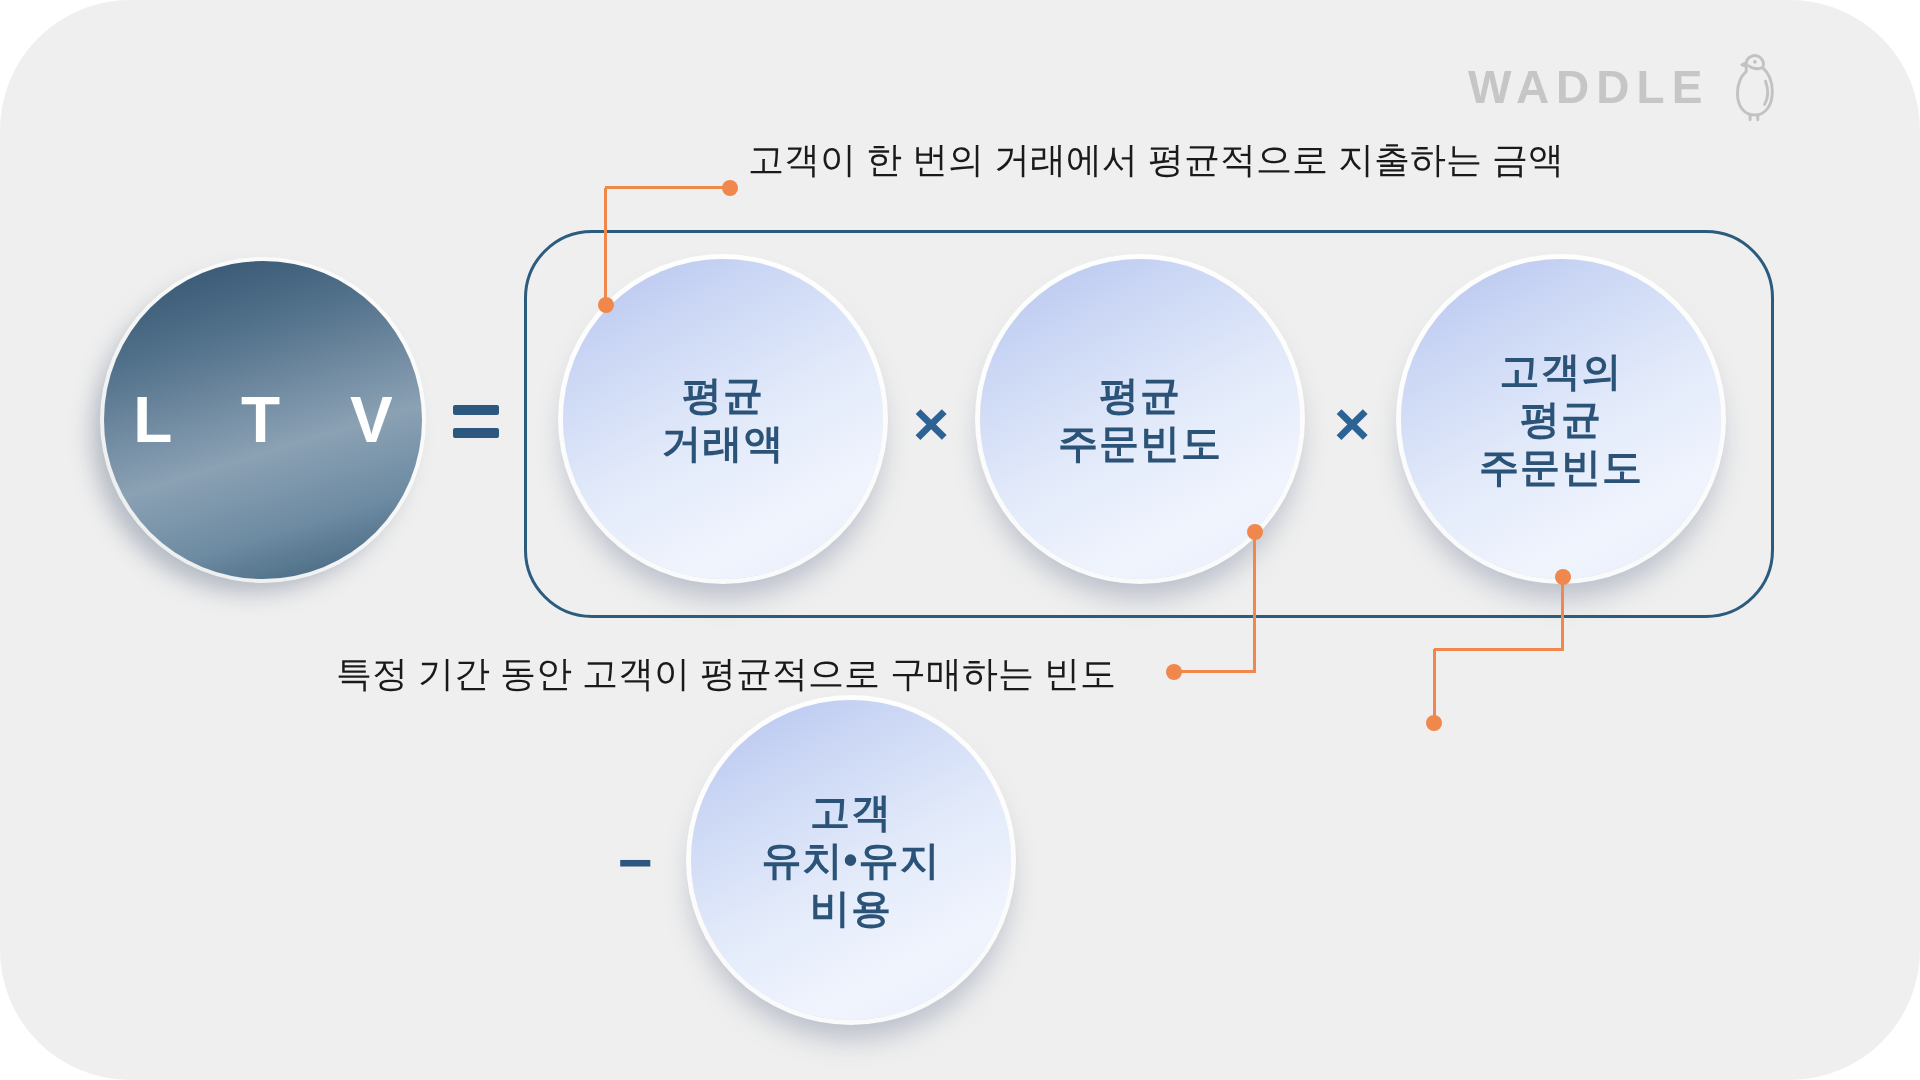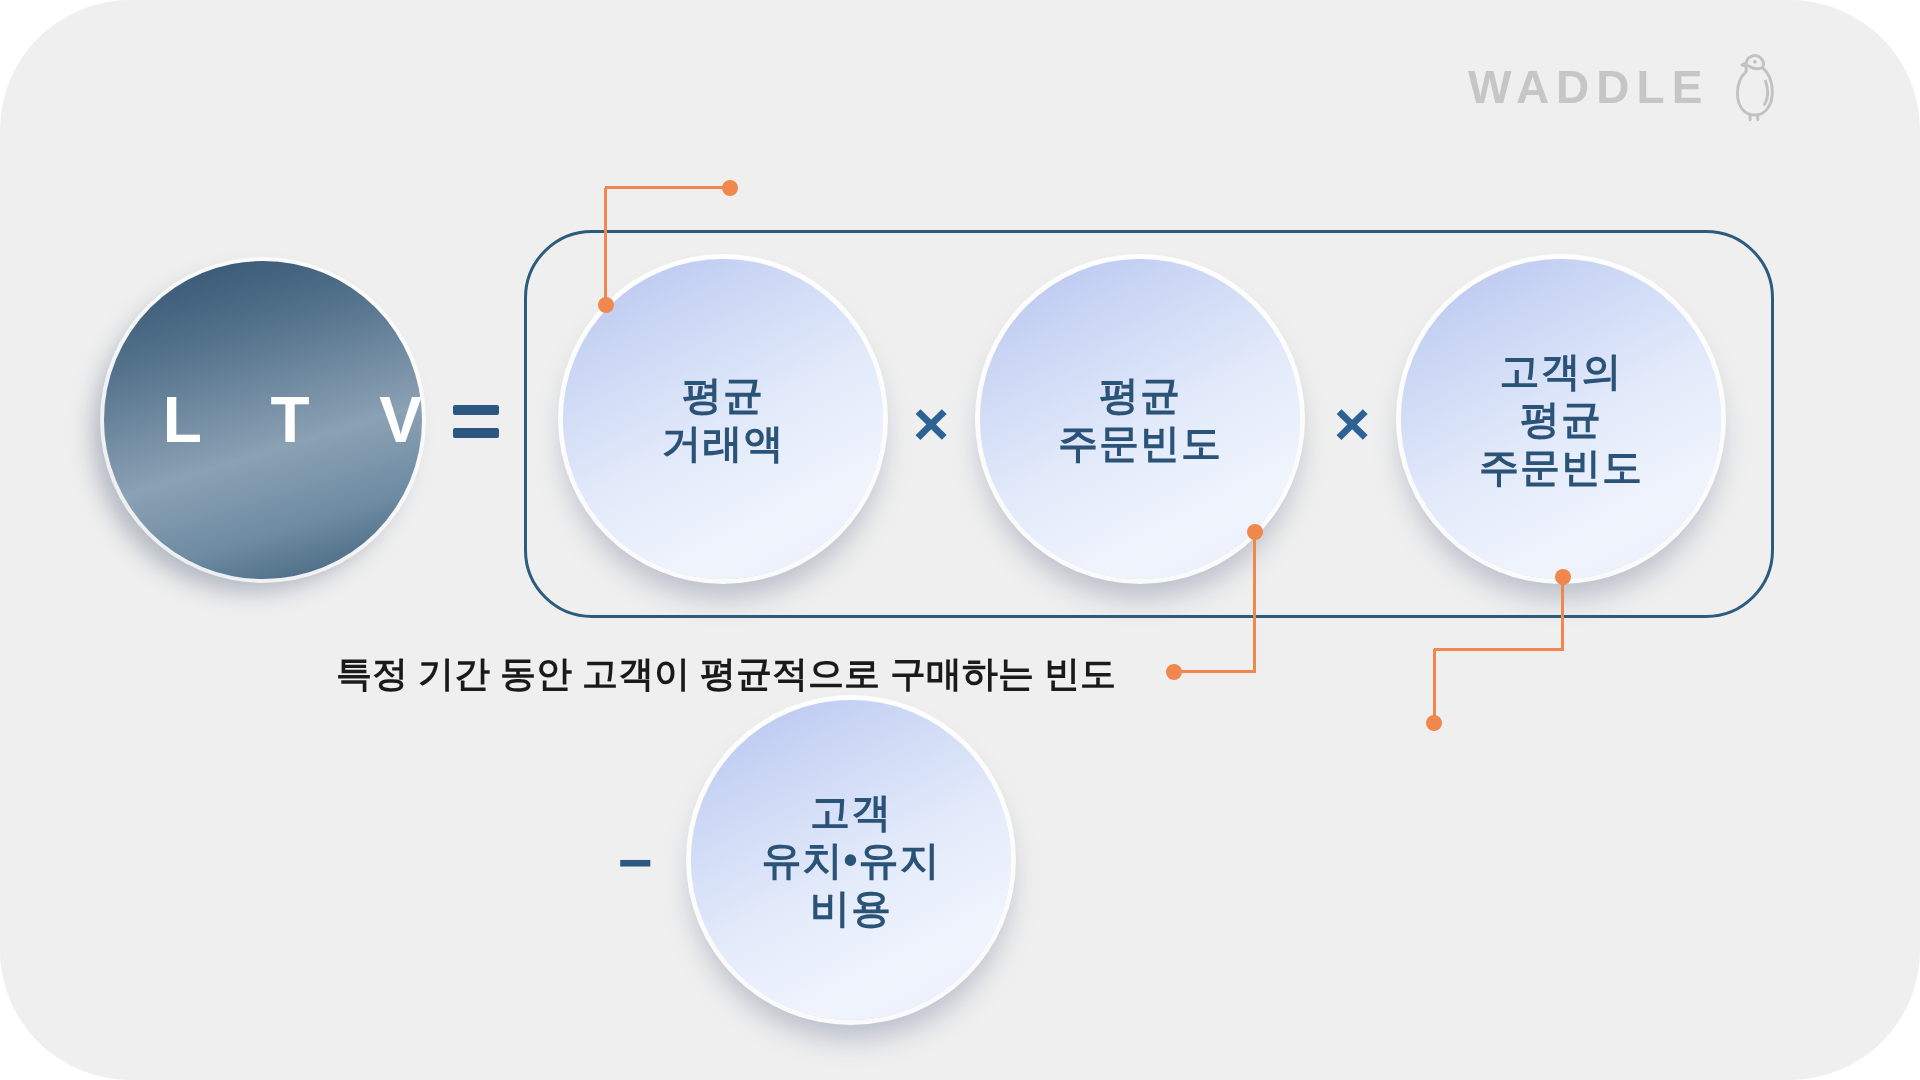--- a/index.html
+++ b/index.html
@@ -18,21 +18,21 @@
     font-size: 46px; font-weight: 800; letter-spacing: 7px;
     color: #c6c6c6;
   }
 
   
   .ltv-circle {
     position: absolute; left: 104px; top: 261px; width: 318px; height: 318px;
     border-radius: 50%;
     background: linear-gradient(163deg, #30506c 0%, #51708a 26%, #8ba1b4 58%, #6d8ba2 78%, #44657f 96%);
     box-shadow: 0 0 0 4px rgba(255,255,255,0.75), -12px 14px 22px rgba(110,125,145,0.45);
-    display: flex; align-items: center; justify-content: flex-end;
+    display: flex; align-items: center; justify-content: center;
   }
   .ltv-label {
     color: #ffffff; font-size: 64px; font-weight: 700;
     letter-spacing: 26px; margin-right: -26px;
   }
 
   
   .equals { position: absolute; left: 453px; top: 405px; width: 46px; }
   .equals .bar { height: 10px; background: #2c5880; border-radius: 2px; }
   .equals .bar + .bar { margin-top: 13px; }
@@ -79,21 +79,21 @@
   .connector-layer { position: absolute; inset: 0; z-index: 3; pointer-events: none; }
   .oline { position: absolute; background: #f0874c; }
   .odot  { position: absolute; width: 16px; height: 16px; border-radius: 50%; background: #f0874c; }
 
   
   .annotation {
     position: absolute; color: #1a1a1a; font-size: 36px; font-weight: 500;
     letter-spacing: 0px; white-space: nowrap; z-index: 3;
   }
   .ann-1 { left: 748px; top: 136px; }
-  .ann-2 { left: 336px; top: 650px; font-weight: bold; }
+  .ann-2 { left: 336px; top: 650px; }
   .ann-3 { left: 1030px; top: 728px; }
 </style>
 </head>
 <body>
 
 <div class="panel">
 
   <div class="logo">
     <span class="logo-text">WADDLE</span>
     <svg width="58" height="70" viewBox="0 0 60 72">
@@ -159,15 +159,16 @@
     <div class="odot" style="left:1166px; top:664px;"></div>
     <div class="odot" style="left:1247px; top:524px;"></div>
 
     <div class="oline" style="left:1561px; top:576px; width:3px; height:75px;"></div>
     <div class="oline" style="left:1434px; top:648px; width:130px; height:3px;"></div>
     <div class="oline" style="left:1433px; top:649px; width:3px; height:74px;"></div>
     <div class="odot" style="left:1555px; top:569px;"></div>
     <div class="odot" style="left:1426px; top:715px;"></div>
   </div>
 
+  <div class="annotation ann-1">고객이 한 번의 거래에서 평균적으로 지출하는 금액</div>
   <div class="annotation ann-2">특정 기간 동안 고객이 평균적으로 구매하는 빈도</div>
 
 </div>
 
 </body></html>

